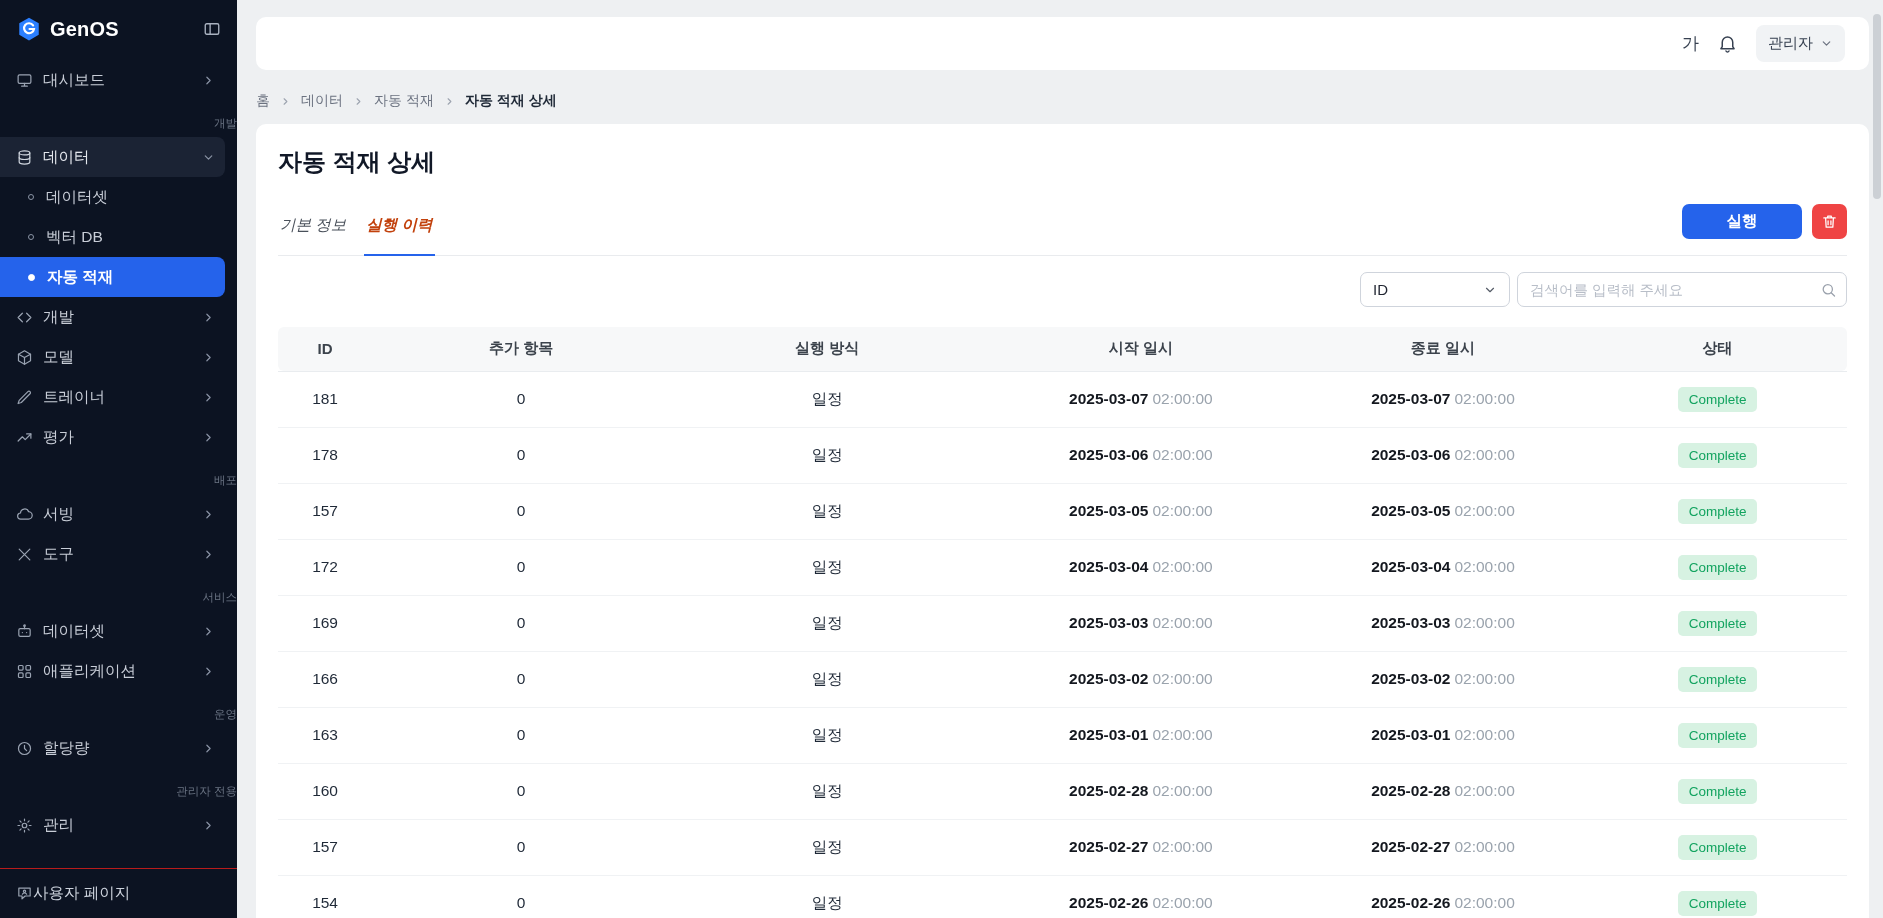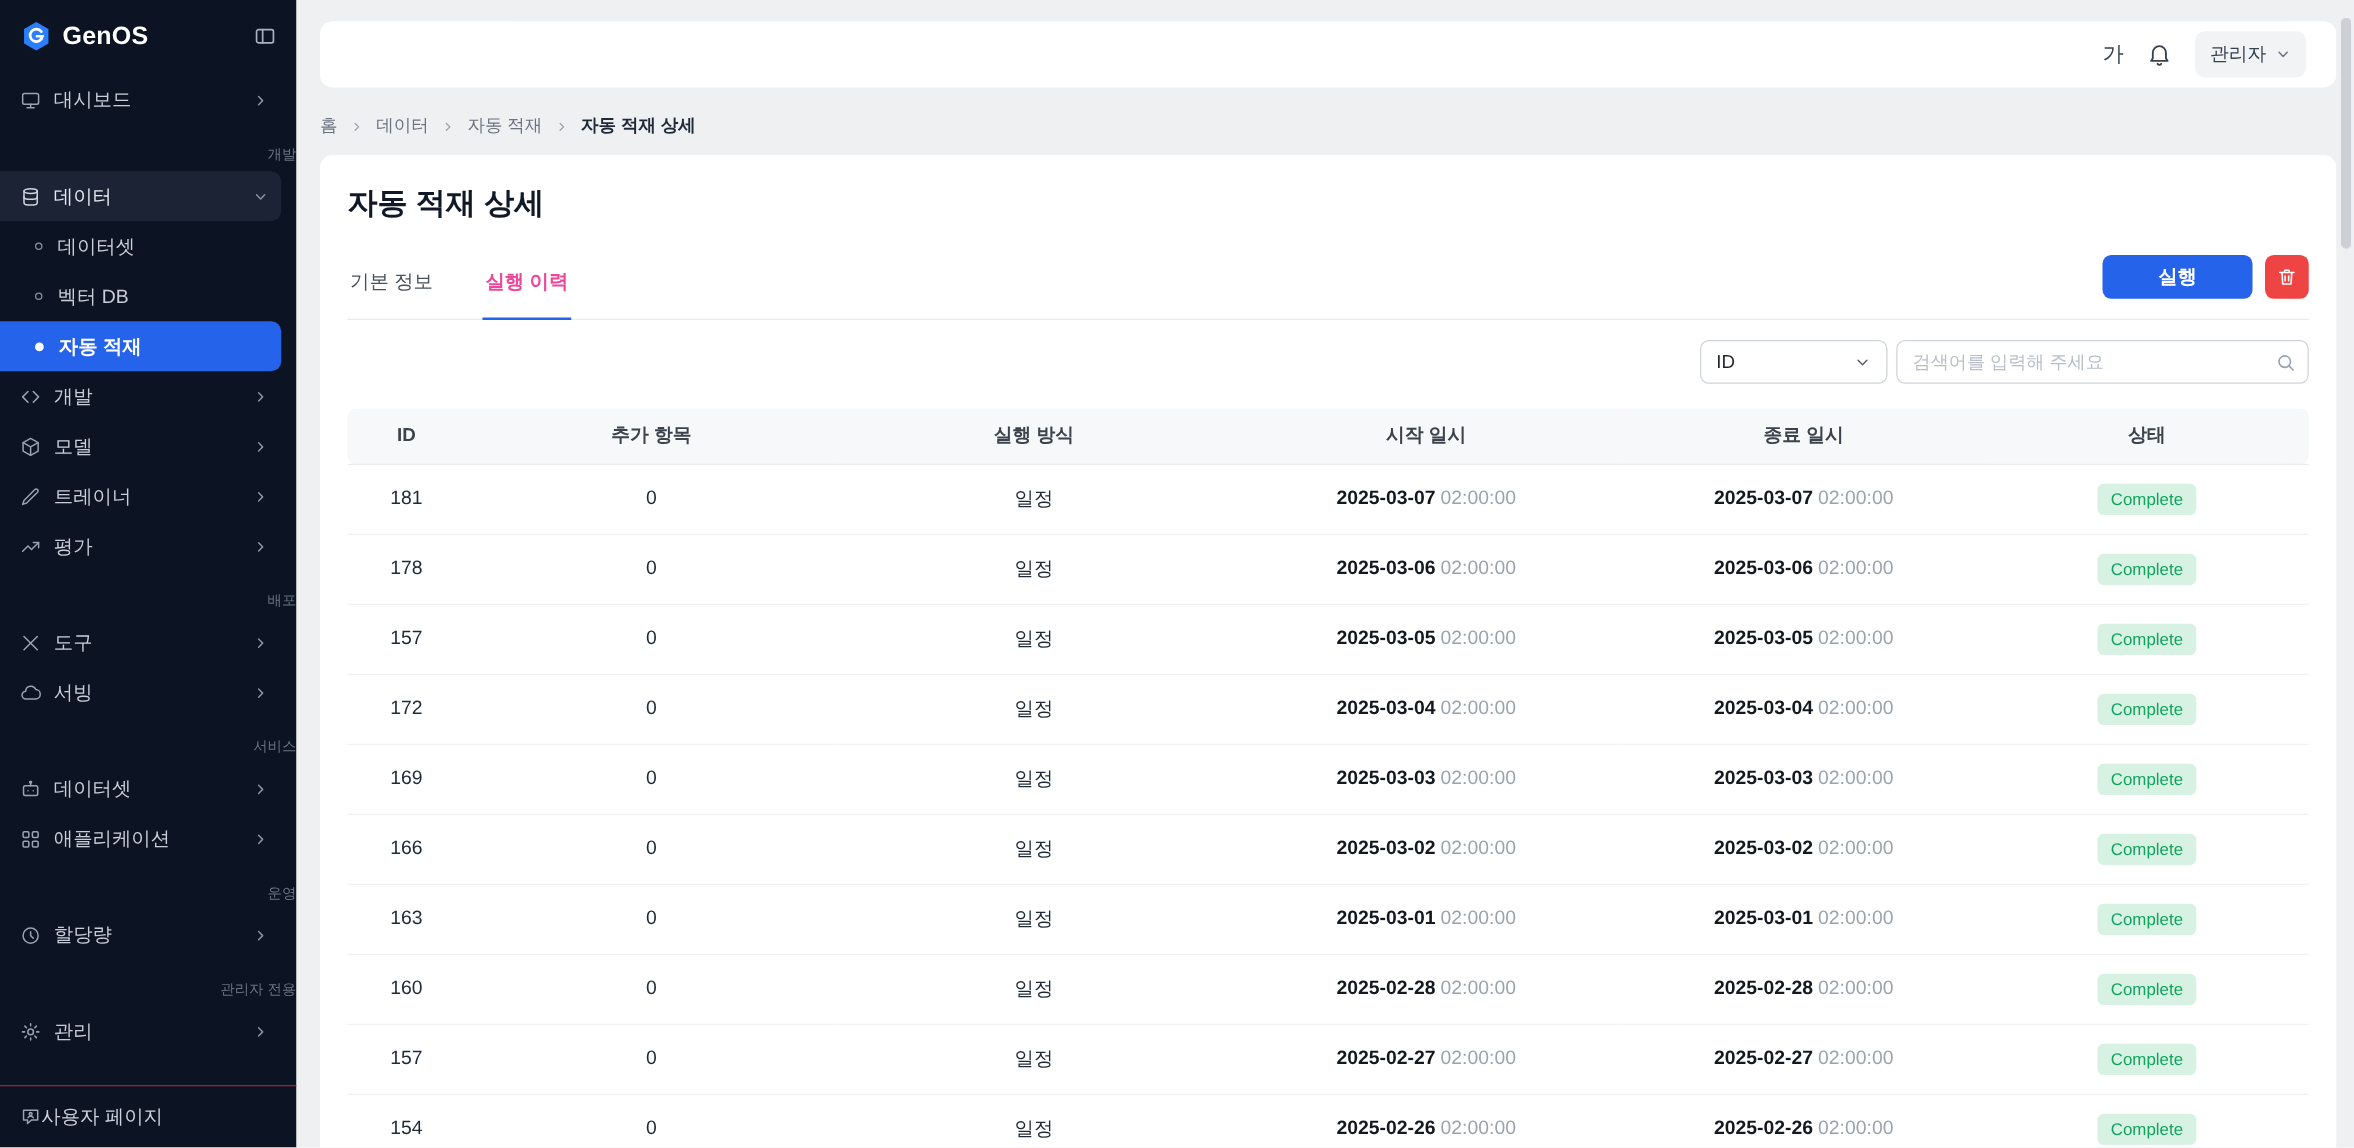--- a/index.html
+++ b/index.html
@@ -52,24 +52,24 @@
   .crumb { cursor:pointer; }
   .crumb.current { color:#1f2937; font-weight:700; cursor:default; }
   .crumb-sep { display:flex; color:#9ca3af; }
 
   .card { flex:1; background:#ffffff; border-radius:10px 10px 0 0;
     margin:0 14px 0 19px; padding:22px 22px 0 22px; overflow:hidden; }
   .title { font-size:24px; font-weight:bold; color:#111827; }
 
   .tabs-bar { margin-top:26px; display:flex; justify-content:space-between;
     align-items:flex-end; border-bottom:1px solid #e9ebee; }
-  .tabs { display:flex; gap:38px; }
+  .tabs { display:flex; gap:16px;font-style:italic; }
   .tab { padding:4px 2px 18px 2px; font-size:15.5px; color:#49505a; cursor:pointer;
     margin-bottom:-1px; }
-  .tab.active { color:#ec4899; font-weight:700; border-bottom:2.5px solid #2563eb; }
+  .tab.active { color:#c2410c; font-weight:700; border-bottom:2.5px solid #2563eb; }
   .actions { display:flex; gap:10px; padding-bottom:16px; align-items:center; }
   .btn-run { width:120px; height:35px; background:#2563eb; color:#ffffff; border:none;
     border-radius:7px; font-size:15.5px; font-weight:600; cursor:pointer; font-family:inherit; }
   .btn-del { width:35px; height:35px; background:#ef4444; color:#ffffff; border:none;
     border-radius:7px; cursor:pointer; display:flex; align-items:center; justify-content:center; }
 
   .filter-row { margin-top:16px; display:flex; justify-content:flex-end; gap:7px; }
   .select { width:150px; height:35px; border:1px solid #cfd4dc; border-radius:7px;
     display:flex; align-items:center; justify-content:space-between; padding:0 12px;
     font-size:15px; color:#1f2430; cursor:pointer; background:#fff; }
@@ -214,37 +214,37 @@
           <span class="chev">
             <svg width="13" height="13" viewBox="0 0 24 24" fill="none" stroke="currentColor" stroke-width="2.2" stroke-linecap="round" stroke-linejoin="round">
               <path d="M9 6l6 6-6 6"></path>
             </svg>
           </span>
         </div>
         <div class="nav-label">배포</div>
         <div class="nav-item">
           <span class="icon " style="display:flex">
             <svg width="17" height="17" viewBox="0 0 24 24" fill="none" stroke="currentColor" stroke-width="1.7" stroke-linecap="round" stroke-linejoin="round">
+              <path d="M6.8 18.5a4.3 4.3 0 0 1-.4-8.6A5.9 5.9 0 0 1 17.8 8 4.3 4.3 0 0 1 17.4 18.5H6.8z"></path>
+            </svg>
+          </span>
+          <span class="nav-text">서빙</span>
+          <span class="chev">
+            <svg width="13" height="13" viewBox="0 0 24 24" fill="none" stroke="currentColor" stroke-width="2.2" stroke-linecap="round" stroke-linejoin="round">
+              <path d="M9 6l6 6-6 6"></path>
+            </svg>
+          </span>
+        </div>
+        <div class="nav-item">
+          <span class="icon " style="display:flex">
+            <svg width="17" height="17" viewBox="0 0 24 24" fill="none" stroke="currentColor" stroke-width="1.7" stroke-linecap="round" stroke-linejoin="round">
               <path d="M4.5 4.5l15 15M19.5 4.5l-15 15"></path>
             </svg>
           </span>
           <span class="nav-text">도구</span>
-          <span class="chev">
-            <svg width="13" height="13" viewBox="0 0 24 24" fill="none" stroke="currentColor" stroke-width="2.2" stroke-linecap="round" stroke-linejoin="round">
-              <path d="M9 6l6 6-6 6"></path>
-            </svg>
-          </span>
-        </div>
-        <div class="nav-item">
-          <span class="icon " style="display:flex">
-            <svg width="17" height="17" viewBox="0 0 24 24" fill="none" stroke="currentColor" stroke-width="1.7" stroke-linecap="round" stroke-linejoin="round">
-              <path d="M6.8 18.5a4.3 4.3 0 0 1-.4-8.6A5.9 5.9 0 0 1 17.8 8 4.3 4.3 0 0 1 17.4 18.5H6.8z"></path>
-            </svg>
-          </span>
-          <span class="nav-text">서빙</span>
           <span class="chev">
             <svg width="13" height="13" viewBox="0 0 24 24" fill="none" stroke="currentColor" stroke-width="2.2" stroke-linecap="round" stroke-linejoin="round">
               <path d="M9 6l6 6-6 6"></path>
             </svg>
           </span>
         </div>
         <div class="nav-label">서비스</div>
         <div class="nav-item">
           <span class="icon " style="display:flex">
             <svg width="17" height="17" viewBox="0 0 24 24" fill="none" stroke="currentColor" stroke-width="1.7" stroke-linecap="round" stroke-linejoin="round">

